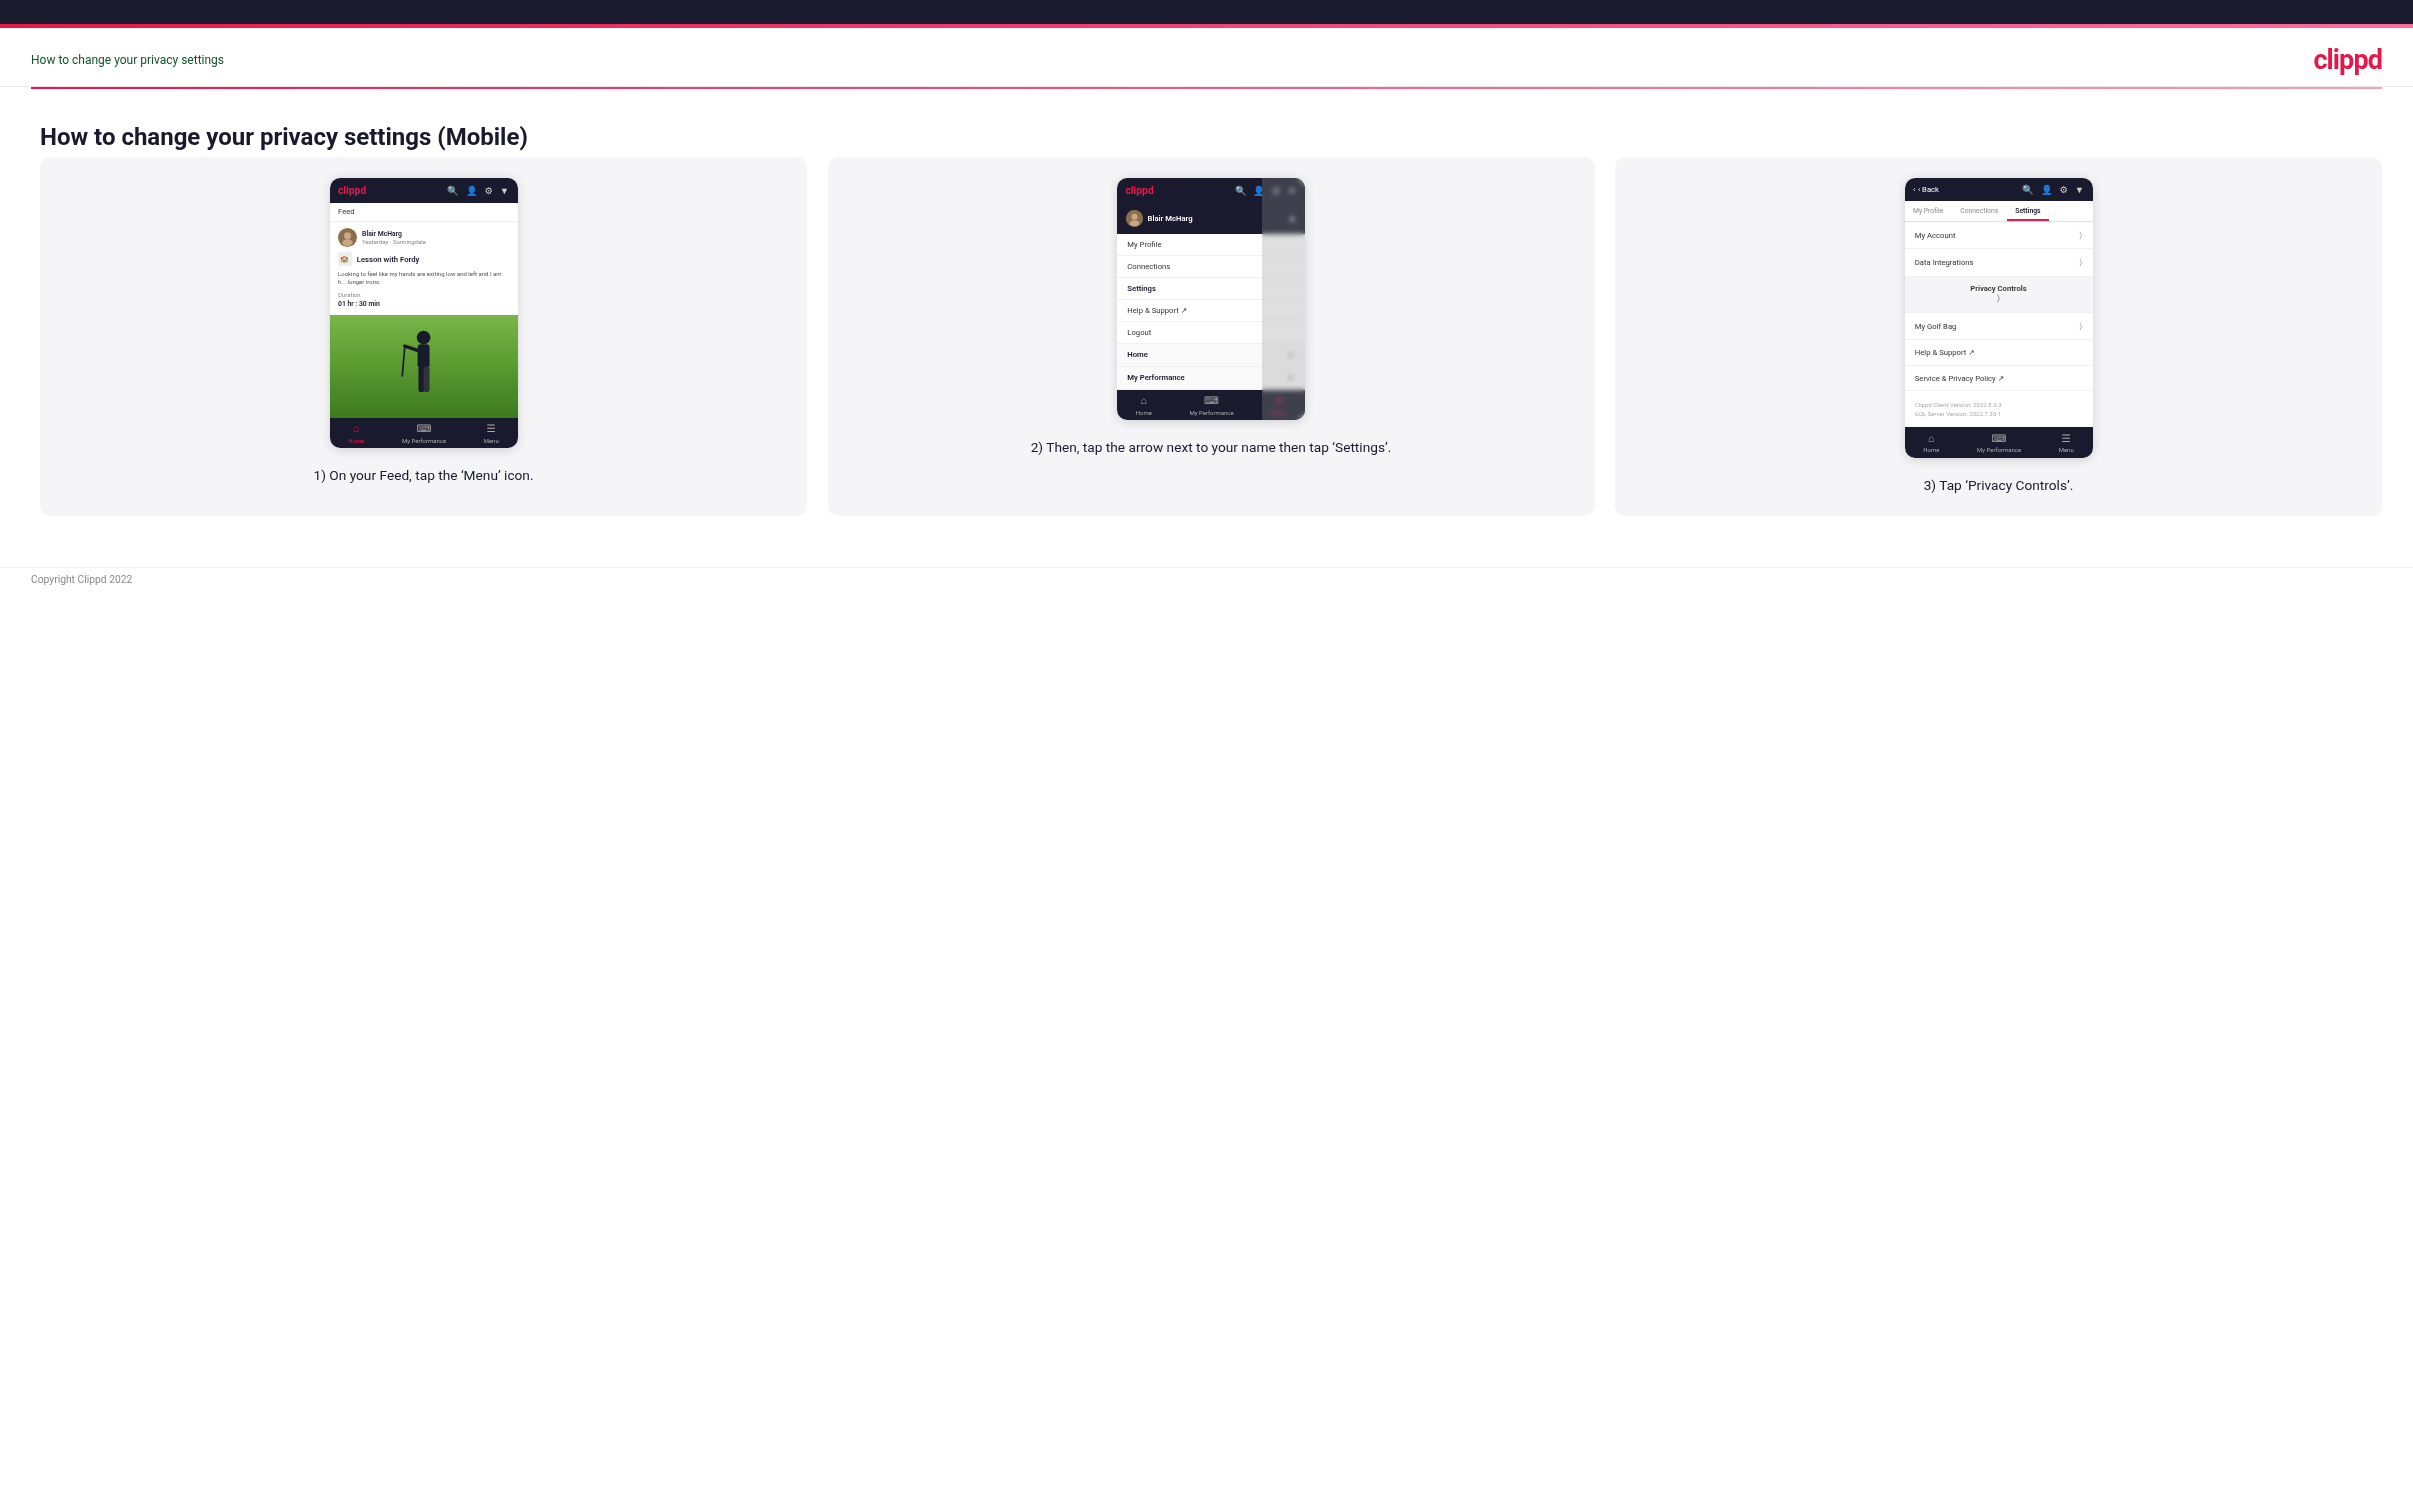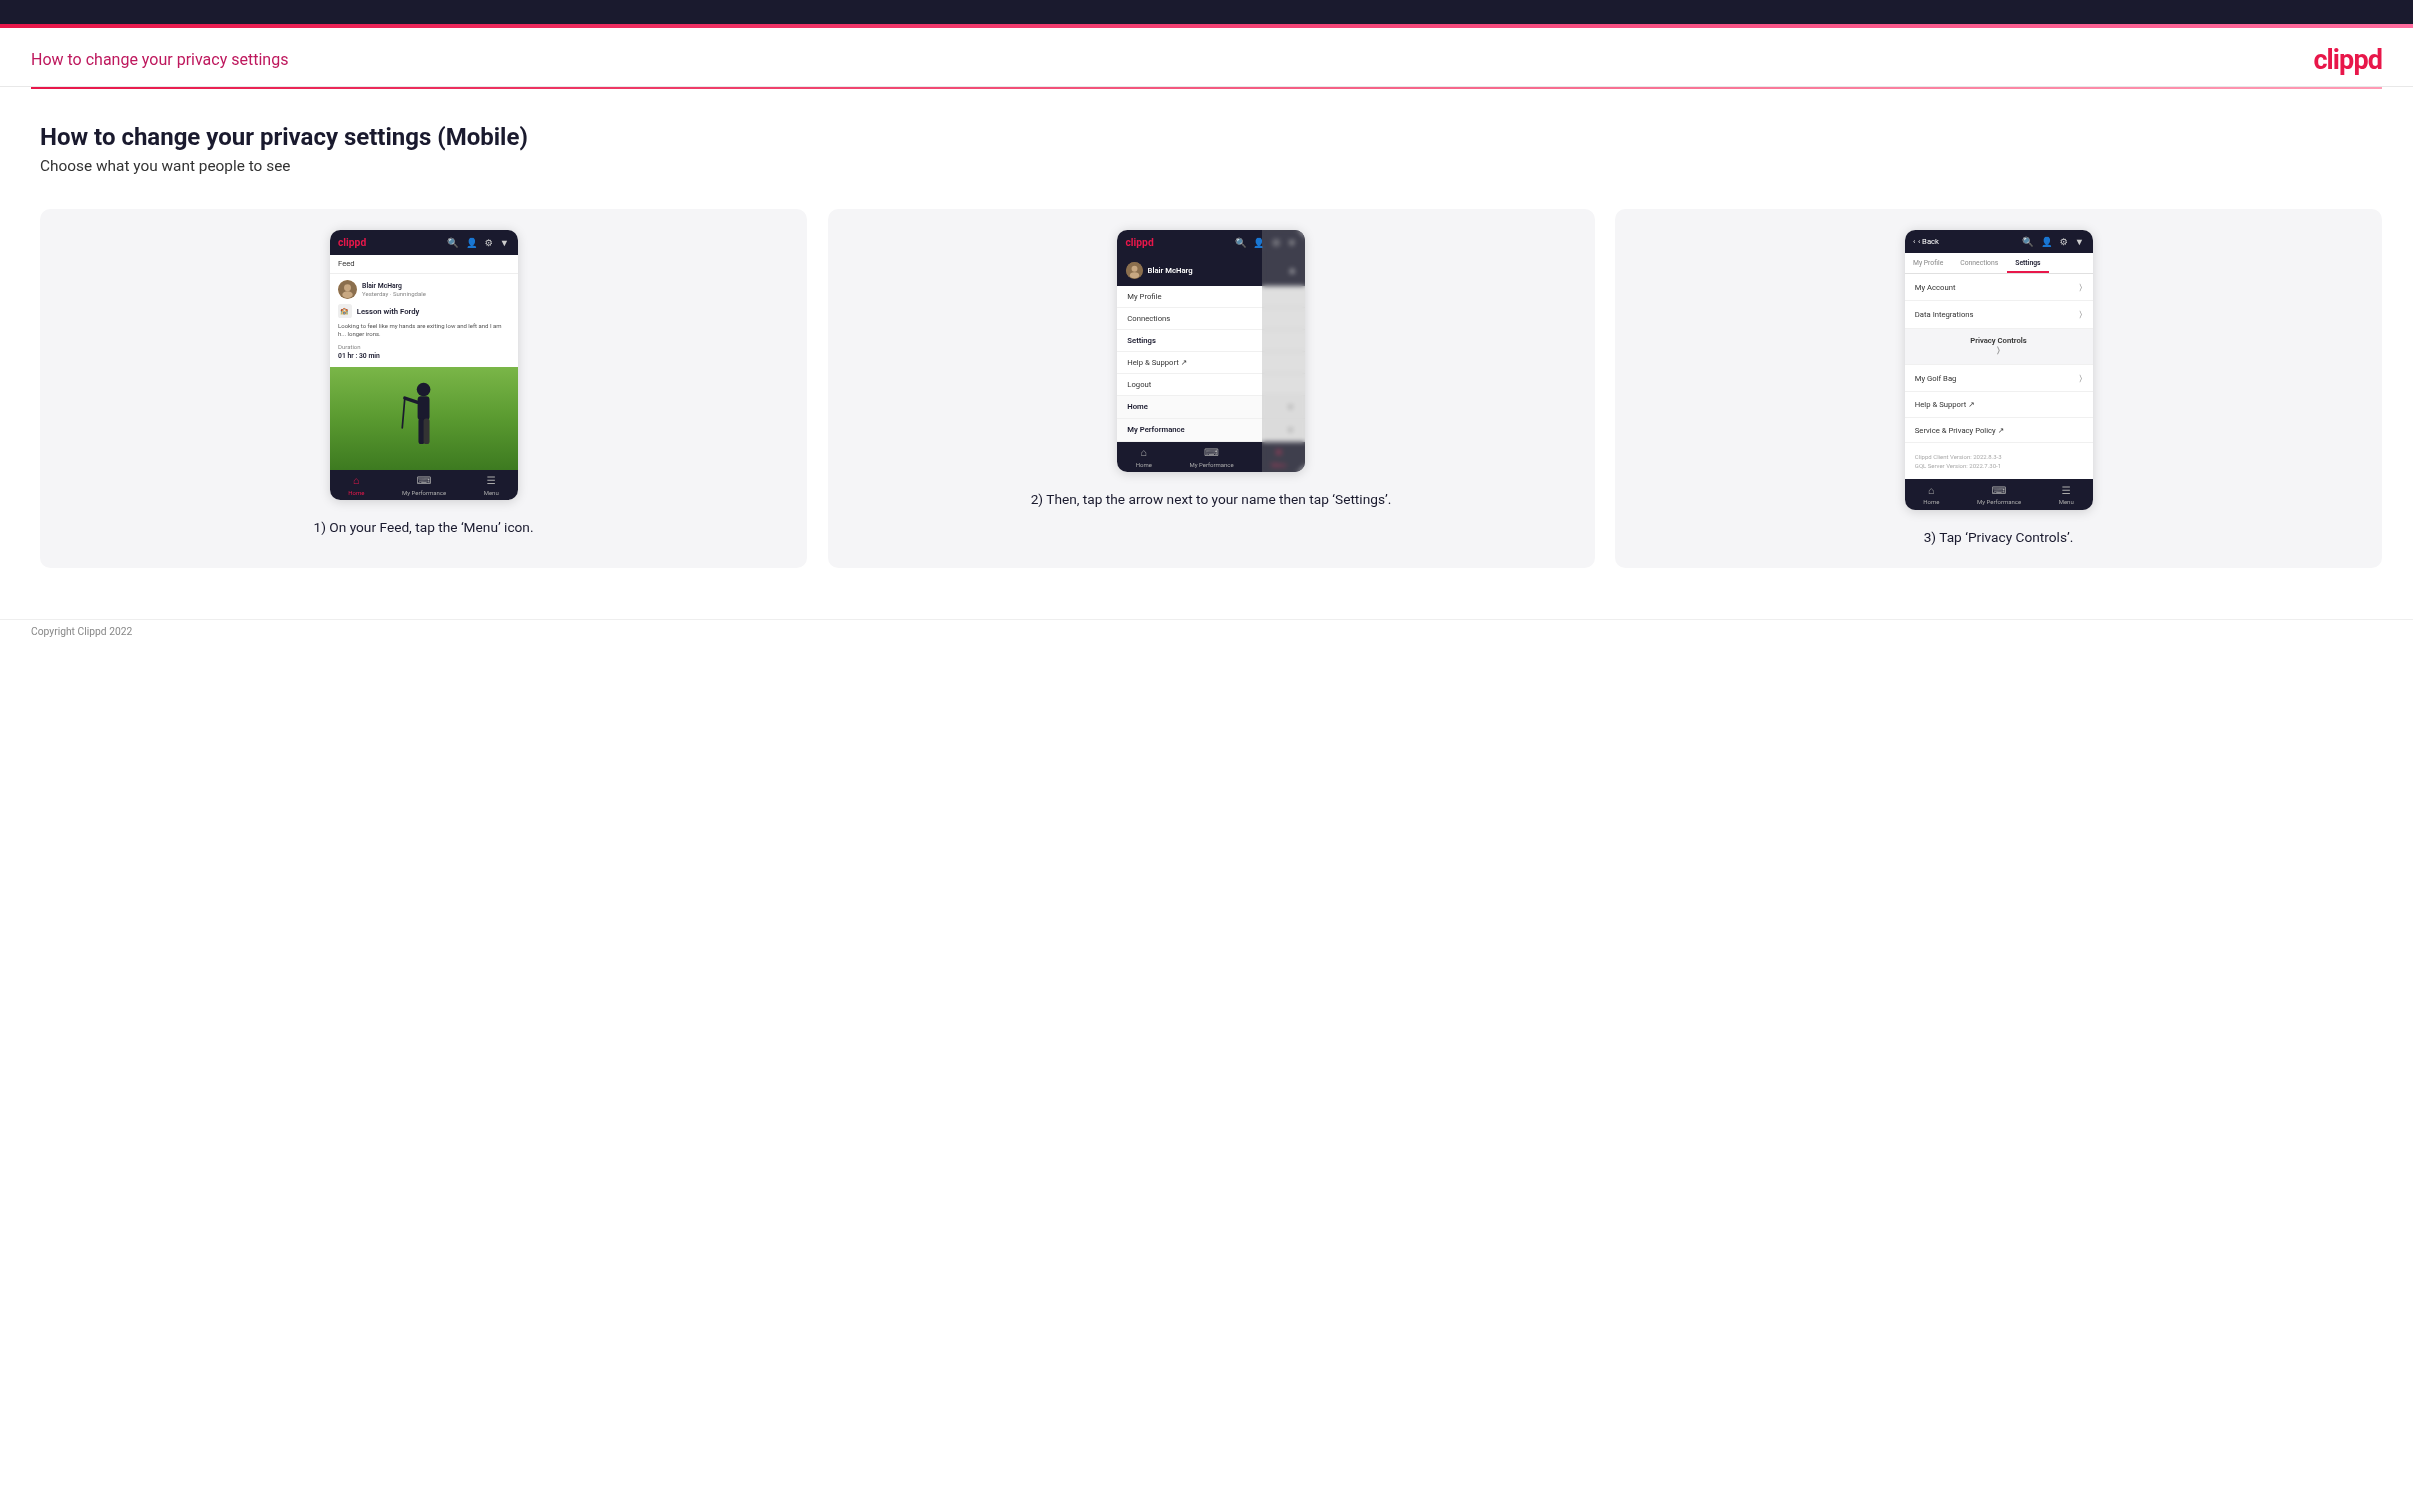--- a/index.html
+++ b/index.html
@@ -24,22 +24,22 @@
 
     
     .header {
       display: flex;
       align-items: center;
       justify-content: space-between;
       padding: 15.4px 31px 10.3px 31px;
       border-bottom: 0.9px solid #e8e8e8;
     }
     .header-title {
-      font-size: 16px;
-      color: #be185d;
+      font-size: 12px;
+      color: #14532d;
     }
     .logo {
       font-size: 27px;
       font-weight: 700;
       color: #e8174a;
       letter-spacing: -0.9px;
     }
 
     
     .header-divider {
@@ -393,21 +393,20 @@
 <div class="pink-bar"></div>
 
 <div class="header">
   <span class="header-title">How to change your privacy settings</span>
   <span class="logo">clippd</span>
 </div>
 <div class="header-divider"></div>
 
 <div class="main">
   <h1 class="page-heading">How to change your privacy settings (Mobile)</h1>
-  <p class="page-subheading">Choose what you want people to see</p>
 
   <div class="steps-grid">
 
     <div class="step-card">
 
       <div class="phone-mockup">
 
         <div class="phone-nav">
           <span class="phone-nav-logo">clippd</span>
           <div class="phone-nav-icons">

